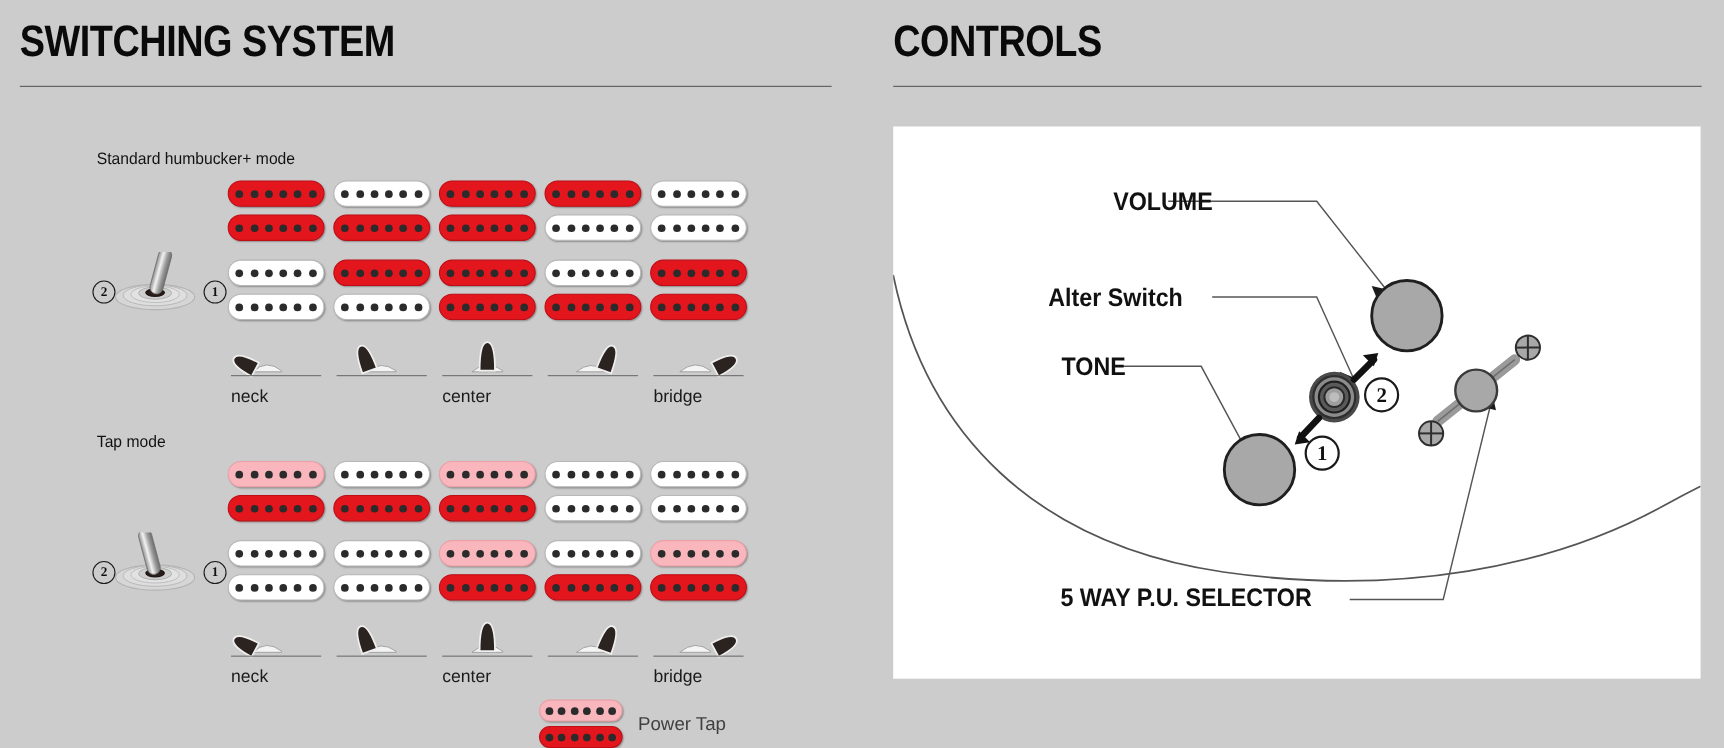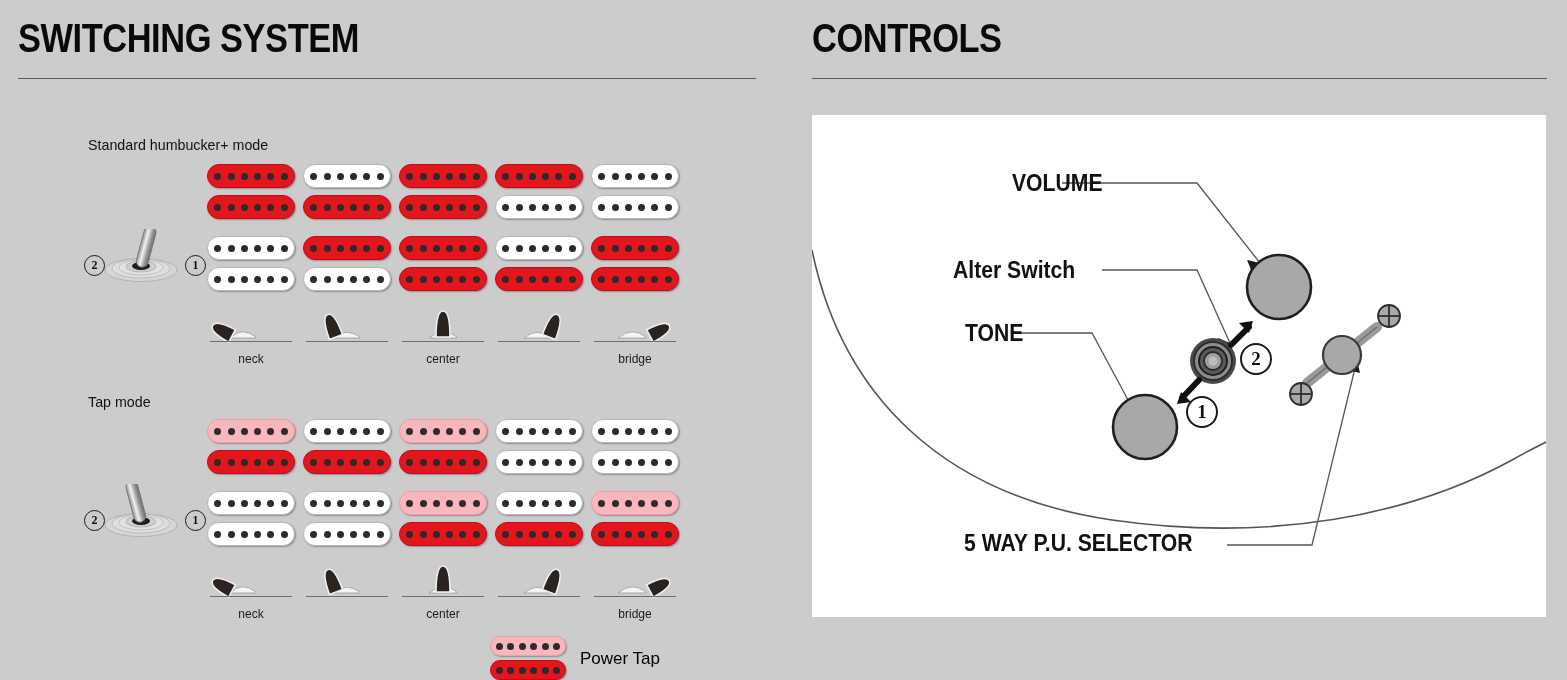--- a/index.html
+++ b/index.html
@@ -95,31 +95,30 @@
 
   
   .lever { position: absolute; width: 82px; height: 46px; }
   .lever-base {
     position: absolute; left: 0; bottom: 8px;
     width: 82px; height: 1.5px; background: #6e6e6e;
   }
   .lever-label {
     position: absolute;
     top: 48px; left: 0; width: 82px;
-    text-align: center;
     font-family: "Liberation Sans Narrow", "Liberation Sans", sans-serif;
-    font-size: 12px;
+    font-size: 16px;
     color: #1a1a1a;
   }
 
   .legend-text {
     position: absolute;
     font-family: "Liberation Sans", sans-serif;
     font-size: 17px;
-    color: #000000;
+    color: #404040;
     white-space: nowrap;
   }
 
   
   #controls-panel { position: absolute; left: 0; top: 0; width: 1567px; height: 680px; }
   #controls-art {
     position: absolute;
     left: 812px; top: 115px;
     width: 734px; height: 502px;
     background: #ffffff;

